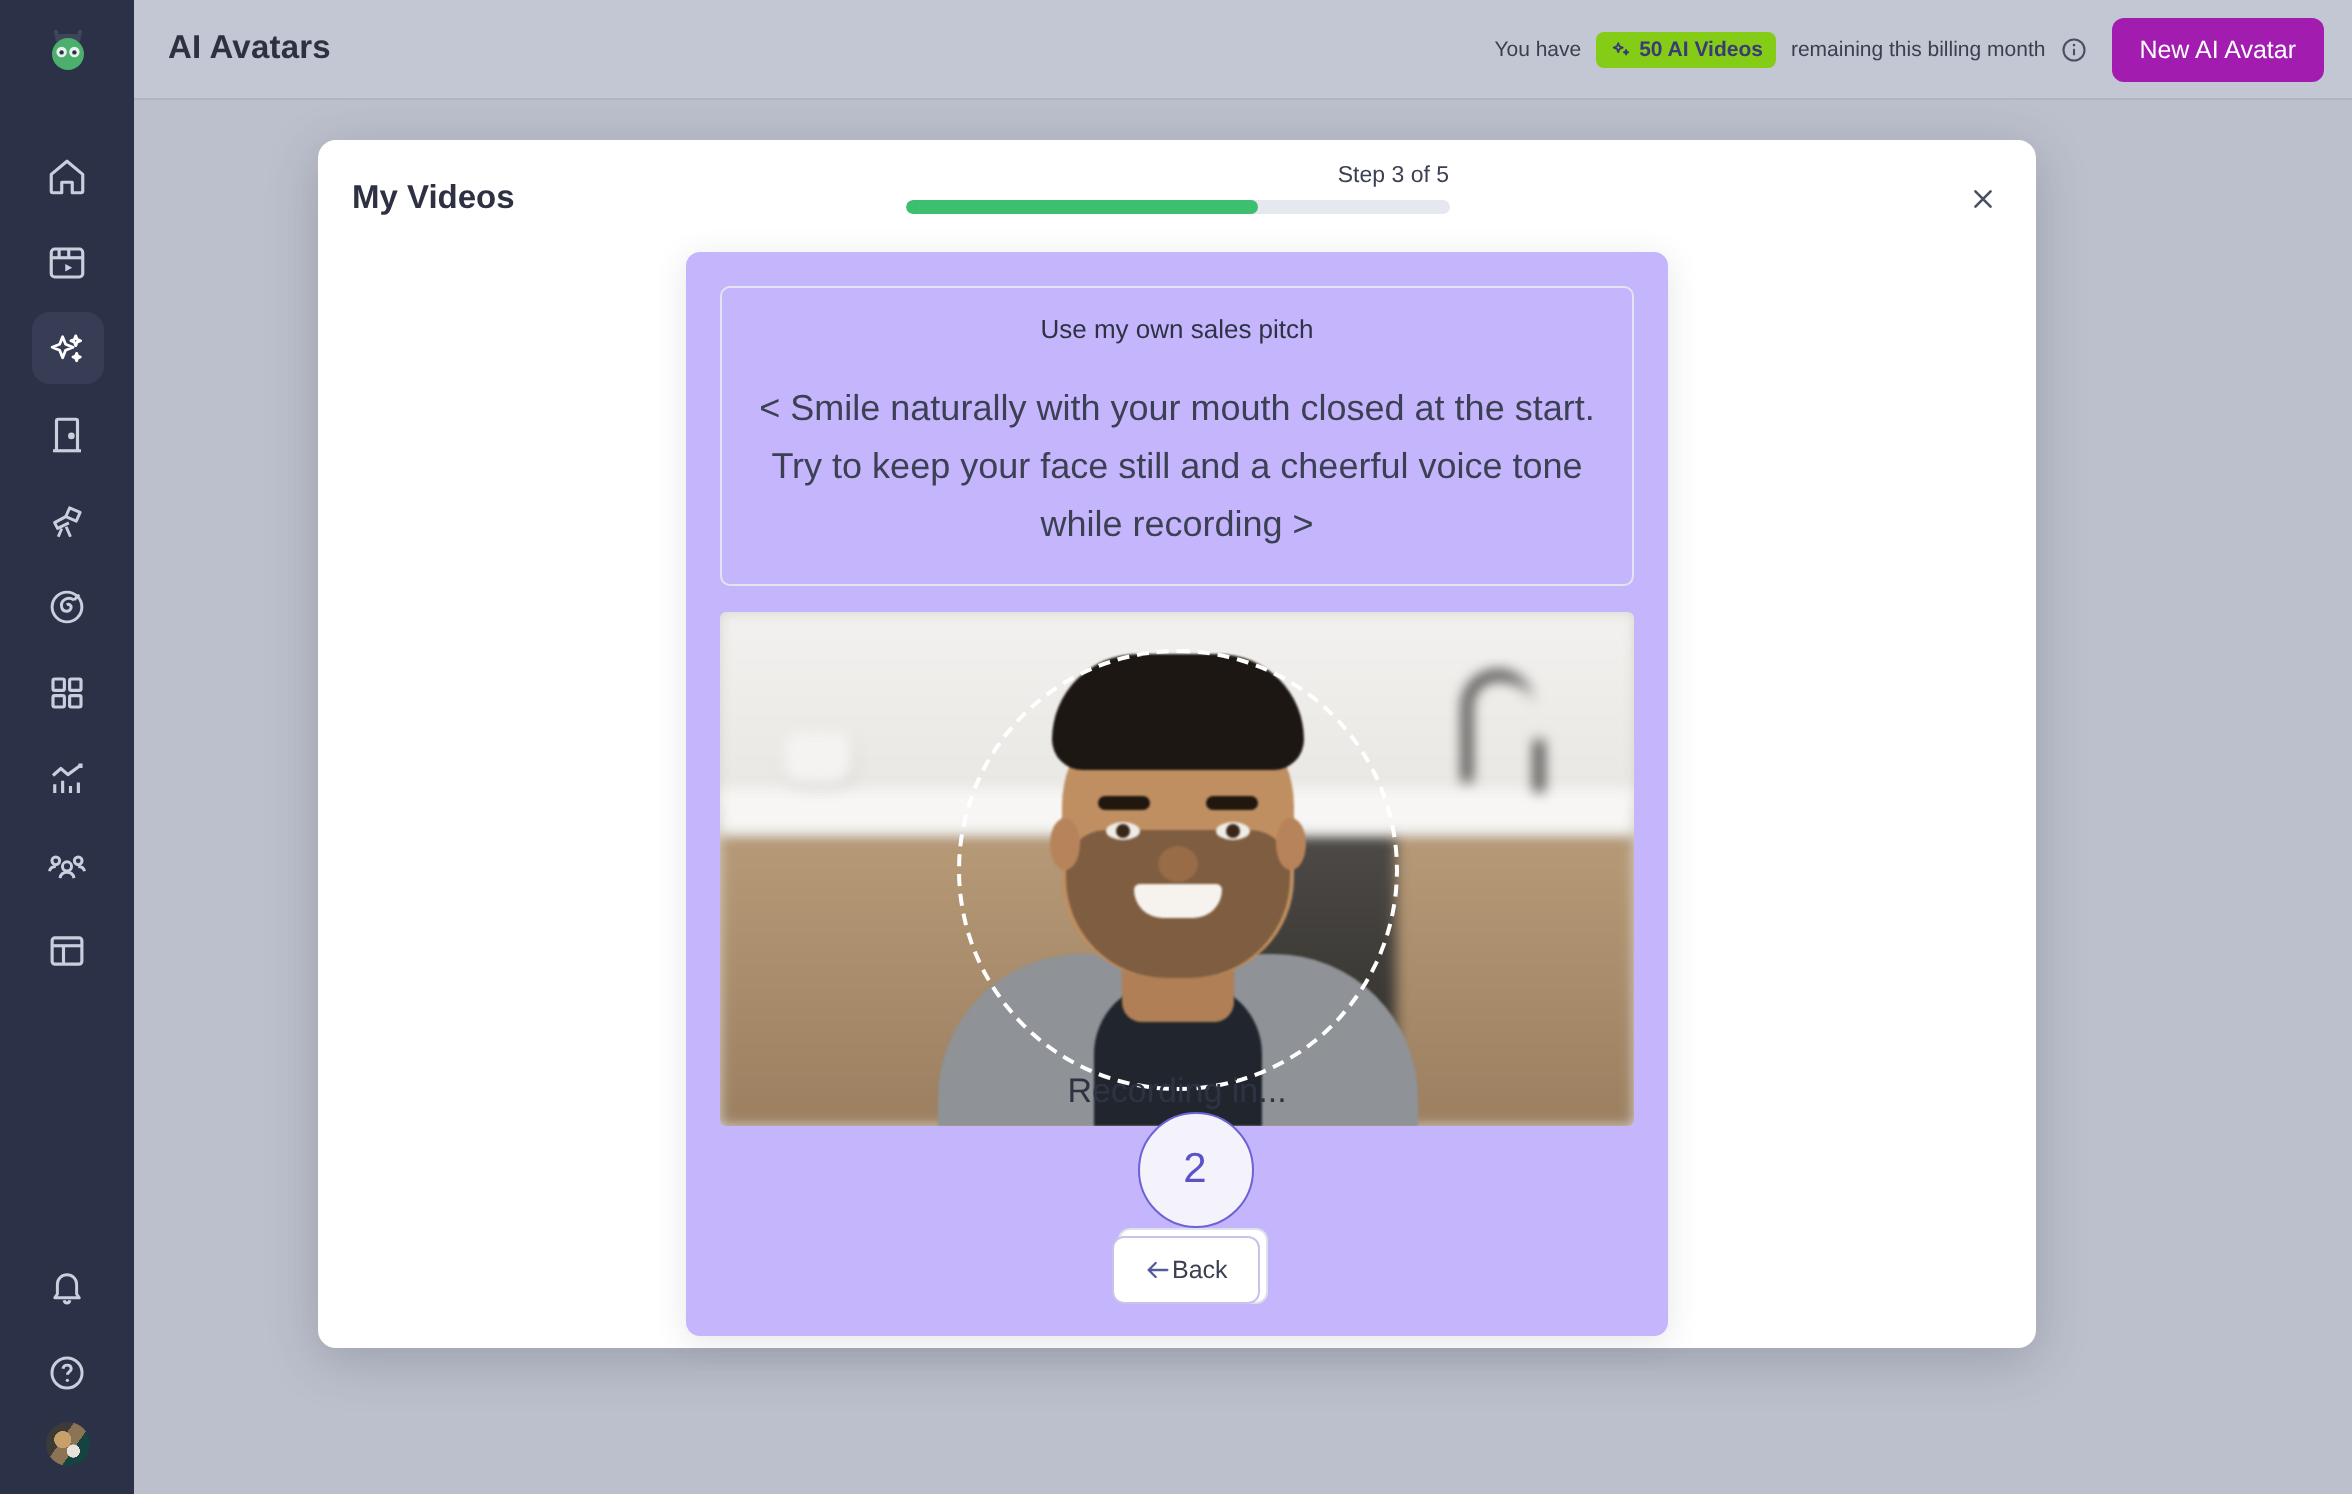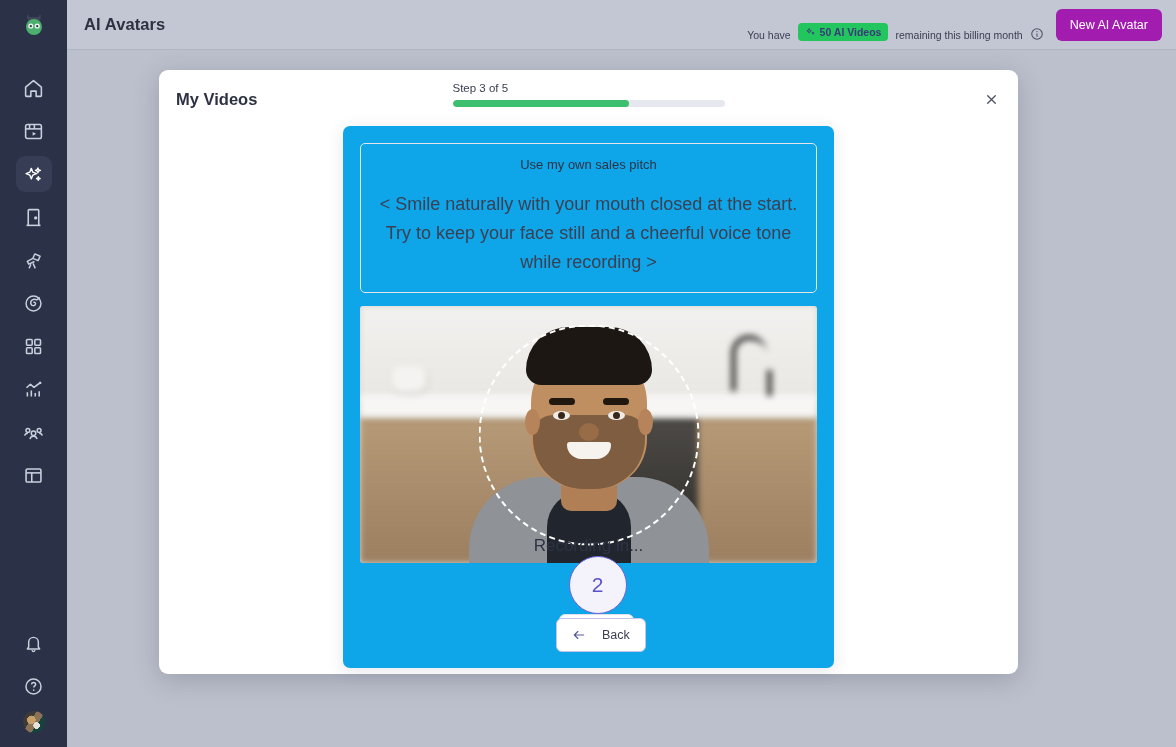--- a/index.html
+++ b/index.html
@@ -53,25 +53,25 @@
   .header {
     position: absolute; left: 67px; top: 0;
     width: 1109px; height: 50px;
     background: #c3c7d3;
     border-bottom: 1px solid #b0b5c4;
     display: flex; align-items: center;
     padding: 0 14px 0 17px;
     z-index: 4;
   }
   .page-title { font-size: 16.5px; color: #2d3142; font-weight: 600; letter-spacing: .1px; }
-  .header-right { margin-left: auto; display: flex; align-items: flex-end; gap: 7px; }
+  .header-right { margin-left: auto; display: flex; align-items: center; gap: 7px; }
   .quota-text { font-size: 10.5px; color: #3b4051; }
   .quota-badge {
     display: inline-flex; align-items: center; gap: 4px;
-    background: #22c55e; border-radius: 4px;
+    background: #84cc16; border-radius: 4px;
     padding: 3px 7px;
     font-size: 10.5px; color: #3a3a78; font-weight: 600;
     cursor: pointer;
   }
   .quota-badge svg { width: 11px; height: 11px; display: block; }
   .info-icon { width: 14px; height: 14px; color: #4a4f63; cursor: pointer; }
   .info-icon svg { width: 14px; height: 14px; display: block; }
   .btn-primary {
     background: #a21caf; color: #ffffff;
     border: none; border-radius: 6px;
@@ -93,41 +93,41 @@
     position: relative;
     height: 58px;
     display: flex; align-items: center;
     padding: 0 28px 0 17px;
   }
   .modal-title { font-size: 16.5px; color: #2d3142; font-weight: 600; }
   .stepper {
     position: absolute; left: 50%; top: 12px;
     transform: translateX(-50%);
     width: 272px;
-    display: flex; flex-direction: column; align-items: flex-start; gap: 6px;
+    display: flex; flex-direction: column; align-items: flex-end; gap: 6px;
   }
   .step-label { font-size: 11.5px; color: #3c4152; }
   .progress-track {
     width: 272px; height: 7px;
     background: #e6e8ef; border-radius: 4px; overflow: hidden;
   }
   .progress-fill { height: 100%; background: #3cc06f; border-radius: 4px; }
   .close-btn {
     position: absolute; right: 16px; top: 18px;
     width: 22px; height: 22px;
     display: flex; align-items: center; justify-content: center;
     color: #4a4f63; cursor: pointer; background: none; border: none;
   }
   .close-btn svg { width: 13px; height: 13px; display: block; }
 
   
   .inner-card {
     position: absolute; left: 184px; top: 56px;
     width: 491px; height: 542px;
-    background: #0ea5e9;
+    background: #c4b5fd;
     border-radius: 7px;
     box-shadow: 0 3px 16px rgba(60,64,86,.13);
     padding: 17px;
   }
   .script-box {
     border: 1px solid #e3e5ec;
     border-radius: 5px;
     padding: 13px 12px 16px;
     text-align: center;
   }
@@ -222,21 +222,21 @@
     background: #ffffff; border: 1px solid #dfe1ea;
     border-radius: 6px;
     padding: 11px 18px;
     font-size: 12px; color: #3b4052; font-family: inherit;
     cursor: pointer;
   }
 
   
   .btn-back {
     position: absolute; left: 397px; bottom: 22px;
-    display: flex; align-items: center; gap: 16px;
+    display: flex; align-items: center; gap: 0;
     background: #ffffff;
     border: 1px solid #c6c4ea;
     border-radius: 6px;
     padding: 9px 15px;
     font-size: 12.5px; color: #3b4052; font-family: inherit;
     cursor: pointer;
   }
   .btn-back svg { width: 14px; height: 12px; display: block; color: #555a9c; }
 </style>
 </head>

